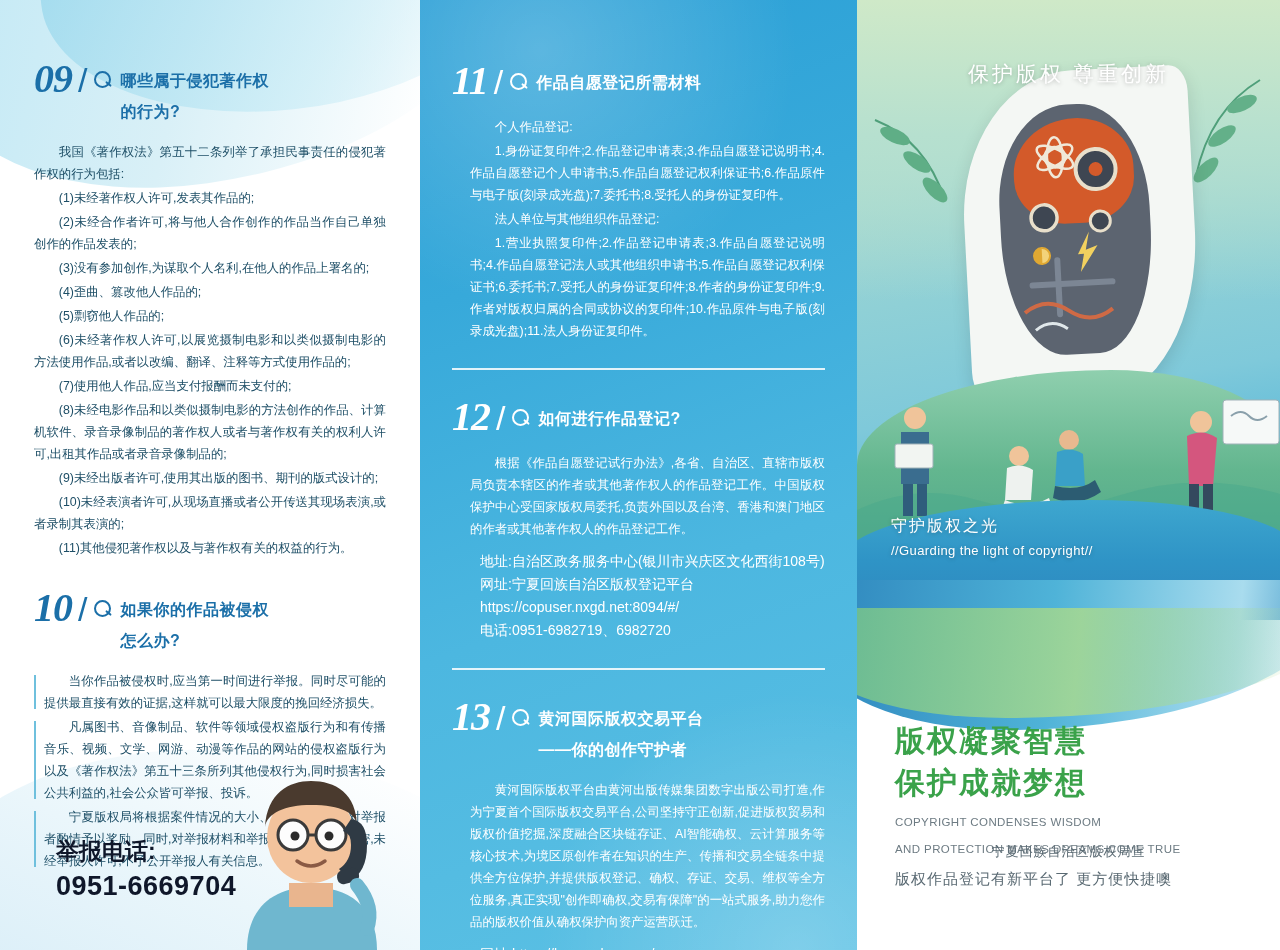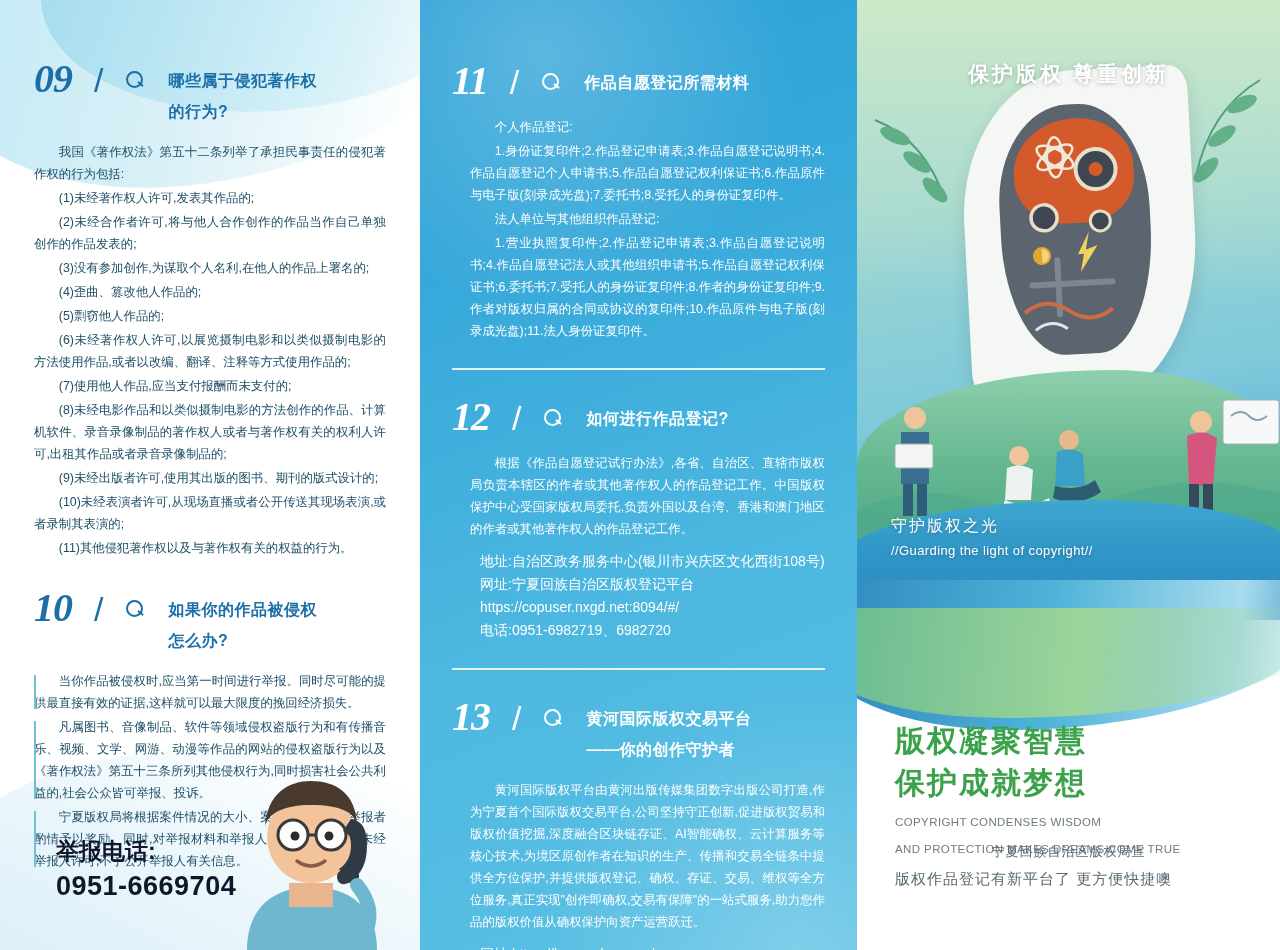--- a/index.html
+++ b/index.html
@@ -67,21 +67,21 @@
     position: relative;
     width: 423px; height: 950px;
     background: #ffffff;
     overflow: hidden;
   }
 
   
   .sec { margin-bottom: 6px; }
   .sec-head {
     display: flex; align-items: flex-start;
-    gap: 20px;
+    gap: 4px;
     margin-bottom: 14px;
   }
   .num {
     font-family: "Liberation Serif", serif;
     font-style: italic;
     font-weight: bold;
     font-size: 40px;
     line-height: 38px;
     letter-spacing: -1px;
   }
@@ -126,20 +126,21 @@
     text-indent: 2em;
     text-align: justify;
     margin-bottom: 2px;
   }
   .left-body { color: #1d4e66; }
   .mid-body { color: #ffffff; }
 
   .bar-list { margin-top: 2px; }
   .bar-list p {
     position: relative;
+    padding-left: 10px;
   }
   .bar-list p::before {
     content: "";
     position: absolute; left: 0; top: 5px; bottom: 5px;
     width: 2px; background: #6fc0dd;
   }
 
   .divider {
     height: 2px; background: rgba(255,255,255,.85);
     margin: 26px 0 28px 0;
@@ -203,21 +204,21 @@
   .brain {
     position: absolute; left: 16px; top: 14px;
     width: 120px; height: 105px;
     background: #d35a2a;
     border-radius: 55% 50% 45% 45%;
   }
   .slogan-top {
     position: absolute; top: 60px; left: 0; right: 0;
     text-align: center;
     color: #ffffff;
-    font-size: 21px; font-weight: bold; letter-spacing: 3px;
+    font-size: 21px; font-weight: normal; letter-spacing: 3px;
     text-shadow: 0 1px 4px rgba(0,0,0,.25);
     z-index: 6;
   }
   .slogan-bottom {
     position: absolute; left: 34px; bottom: 58px;
     color: #ffffff; z-index: 6;
     text-shadow: 0 1px 4px rgba(0,0,0,.25);
   }
   .slogan-bottom .cn { font-size: 16px; letter-spacing: 2px; line-height: 28px; }
   .slogan-bottom .en { font-size: 13px; letter-spacing: .4px; line-height: 22px; }

